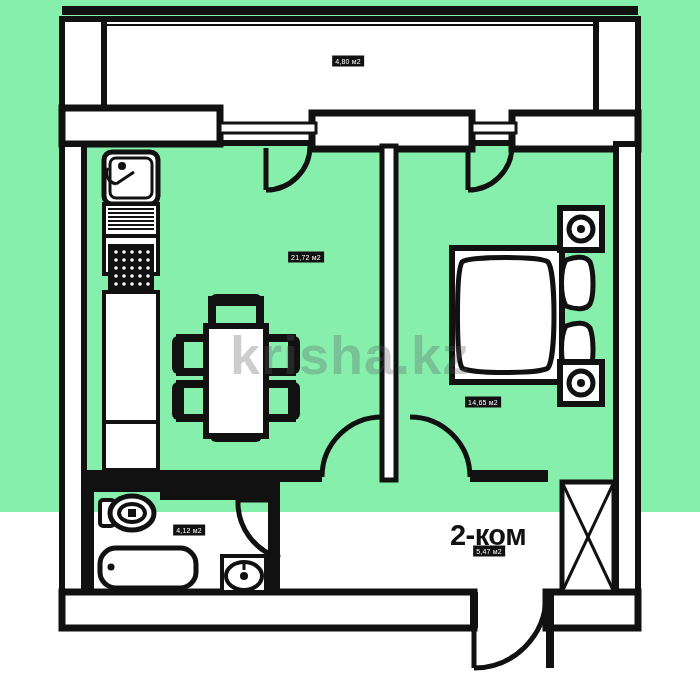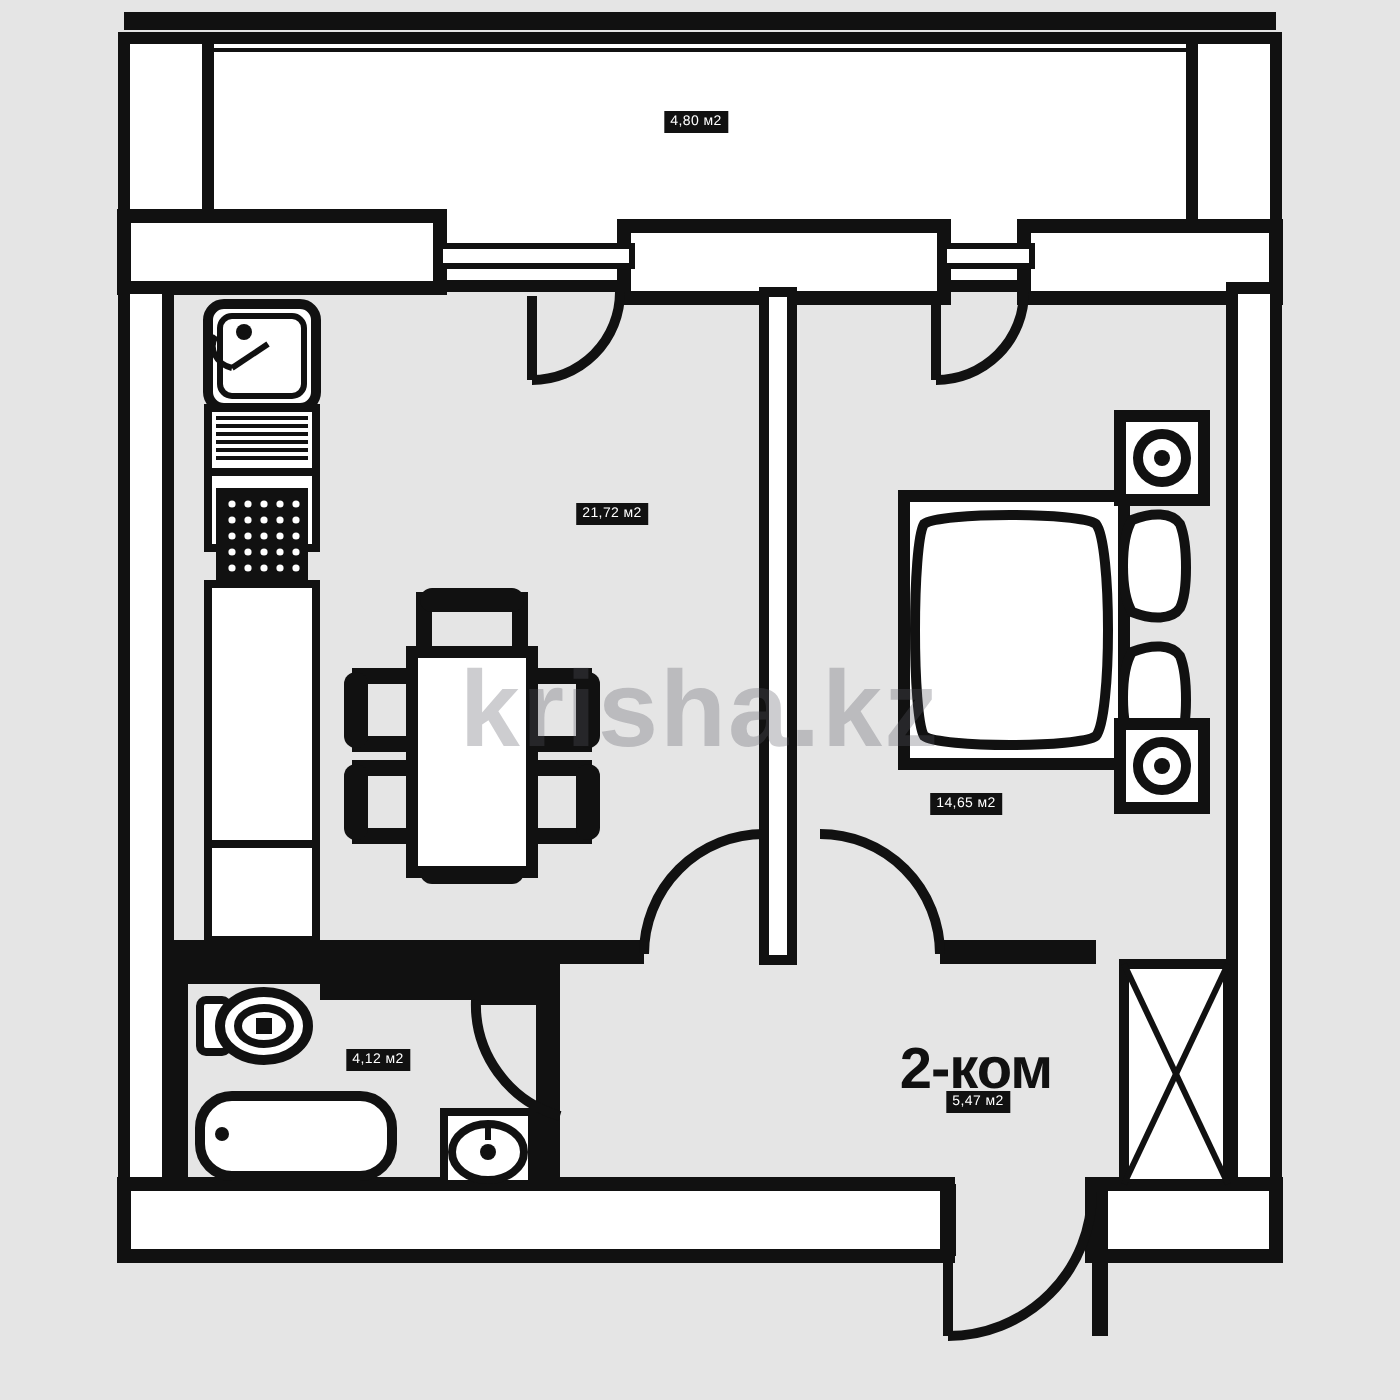--- a/index.html
+++ b/index.html
@@ -9,22 +9,22 @@
   }
   body {
     width: 700px;
     height: 700px;
     overflow: hidden;
     font-family: "Liberation Sans", sans-serif;
   }
   #plan-root {
     position: relative;
     width: 700px;
-    height: 700px;
-    background: #e5e5e5;
+    height: 512px;
+    background: #86efac;
   }
   #plan-svg {
     position: absolute;
     left: 0;
     top: 0;
     width: 700px;
     height: 700px;
     display: block;
   }
   .area-label {

